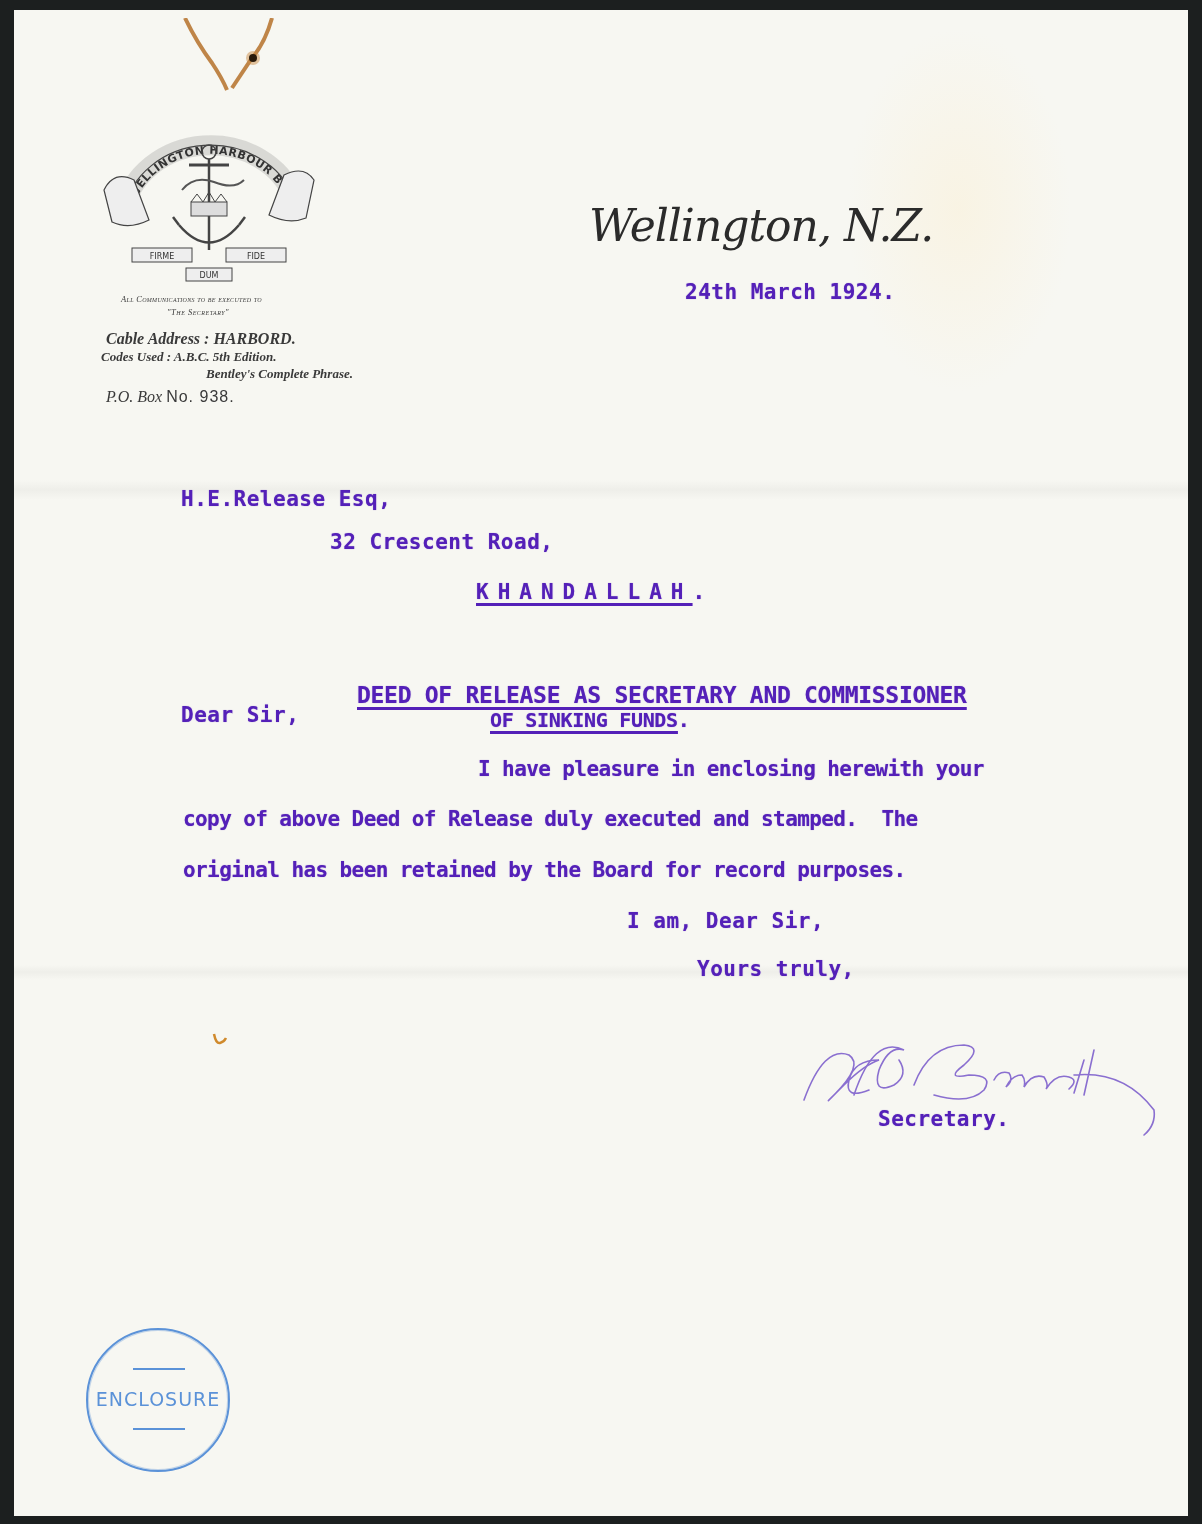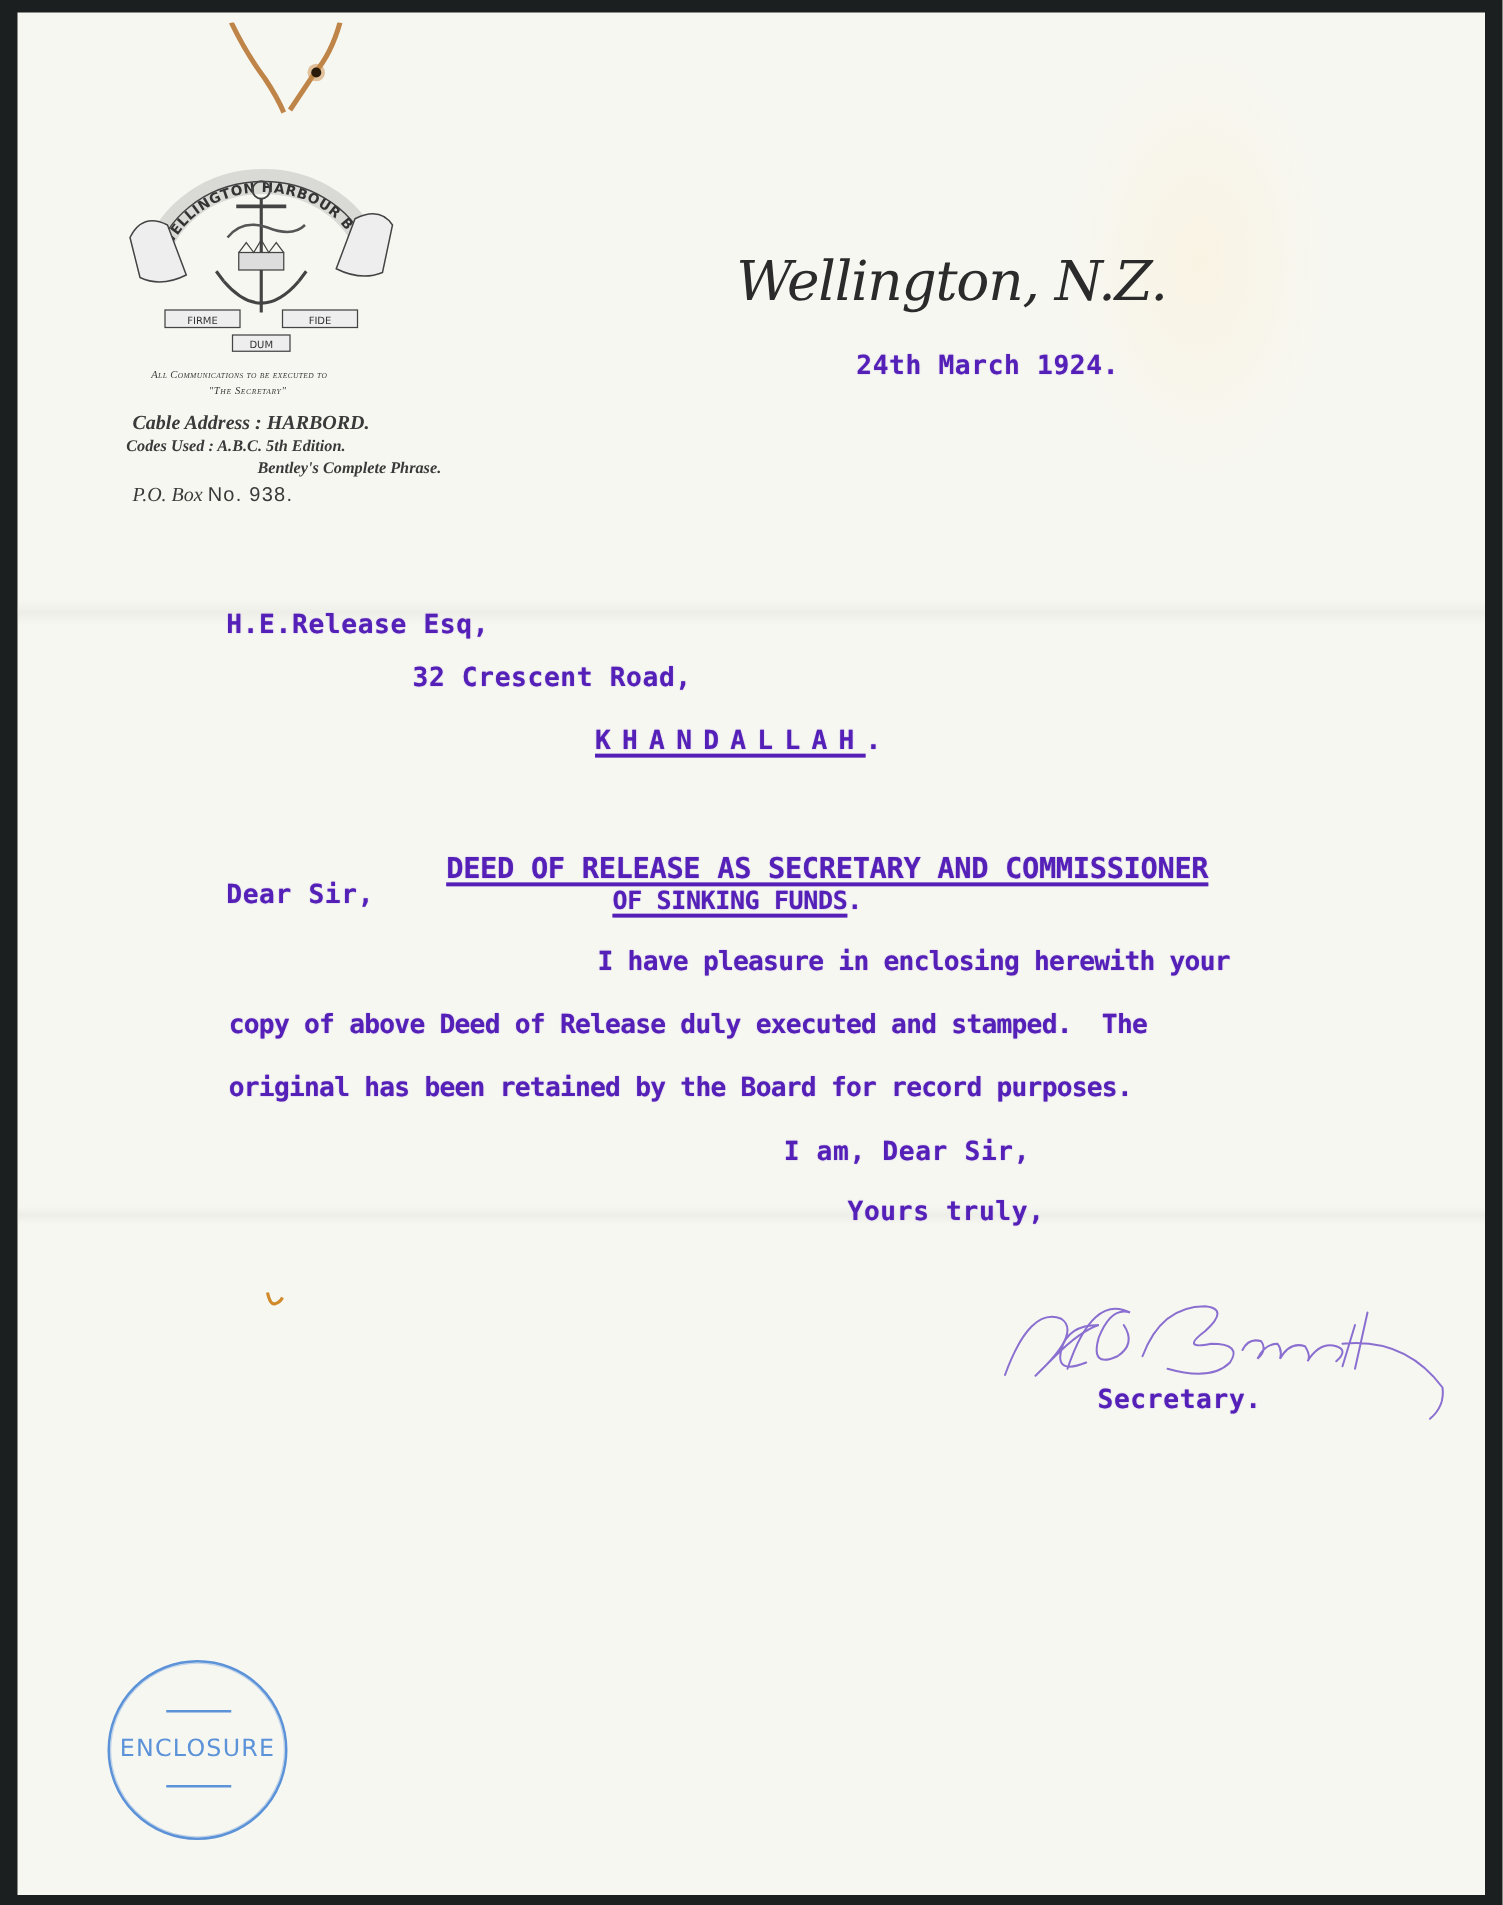--- a/index.html
+++ b/index.html
@@ -120,21 +120,21 @@
   <div class="abs typed u" style="left:343px; top:672px; font-size:23px; letter-spacing:-0.3px;">DEED OF RELEASE AS SECRETARY AND COMMISSIONER</div>
   <div class="abs typed" style="left:476px; top:698px; font-size:20px; letter-spacing:-0.3px;">
     <span class="u">OF SINKING FUNDS</span><span>.</span>
   </div>
 
   <div class="abs typed" style="left:464px; top:747px; letter-spacing:-0.6px;">I have pleasure in enclosing herewith your</div>
   <div class="abs typed" style="left:169px; top:797px; letter-spacing:-0.6px; white-space:pre;">copy of above Deed of Release duly executed and stamped.  The</div>
   <div class="abs typed" style="left:169px; top:848px; letter-spacing:-0.6px;">original has been retained by the Board for record purposes.</div>
 
   <div class="abs typed" style="left:613px; top:899px;">I am, Dear Sir,</div>
-  <div class="abs typed" style="left:664px; top:947px;text-align:center;">Yours truly,</div>
+  <div class="abs typed" style="left:683px; top:947px;text-align:center;">Yours truly,</div>
 
   <svg class="signature" viewBox="0 0 380 115" aria-label="signature">
     <title>A.G.Barnett</title>
     <g fill="none" stroke="#8a6fd0" stroke-width="1.6" stroke-linecap="round">
       <path d="M10 75 Q30 20 55 30 Q70 40 40 70 Q25 85 50 60 Q70 40 85 35 Q60 35 55 55 Q50 75 75 65"></path>
       <path d="M60 70 Q80 10 110 25 Q95 20 85 45 Q78 70 100 60 Q115 50 105 35"></path>
       <path d="M120 60 Q135 20 170 20 Q190 22 170 40 Q150 55 175 50 Q200 50 190 65 Q175 80 140 70"></path>
       <path d="M200 55 Q205 45 215 48 Q220 55 212 62 Q218 50 228 50 Q232 55 230 62 Q238 48 250 52 Q255 60 252 64 Q262 48 275 52 Q285 55 275 64"></path>
       <path d="M290 35 L280 68 M300 25 L290 70 M280 50 Q330 45 360 85 Q362 100 350 110"></path>
     </g>

